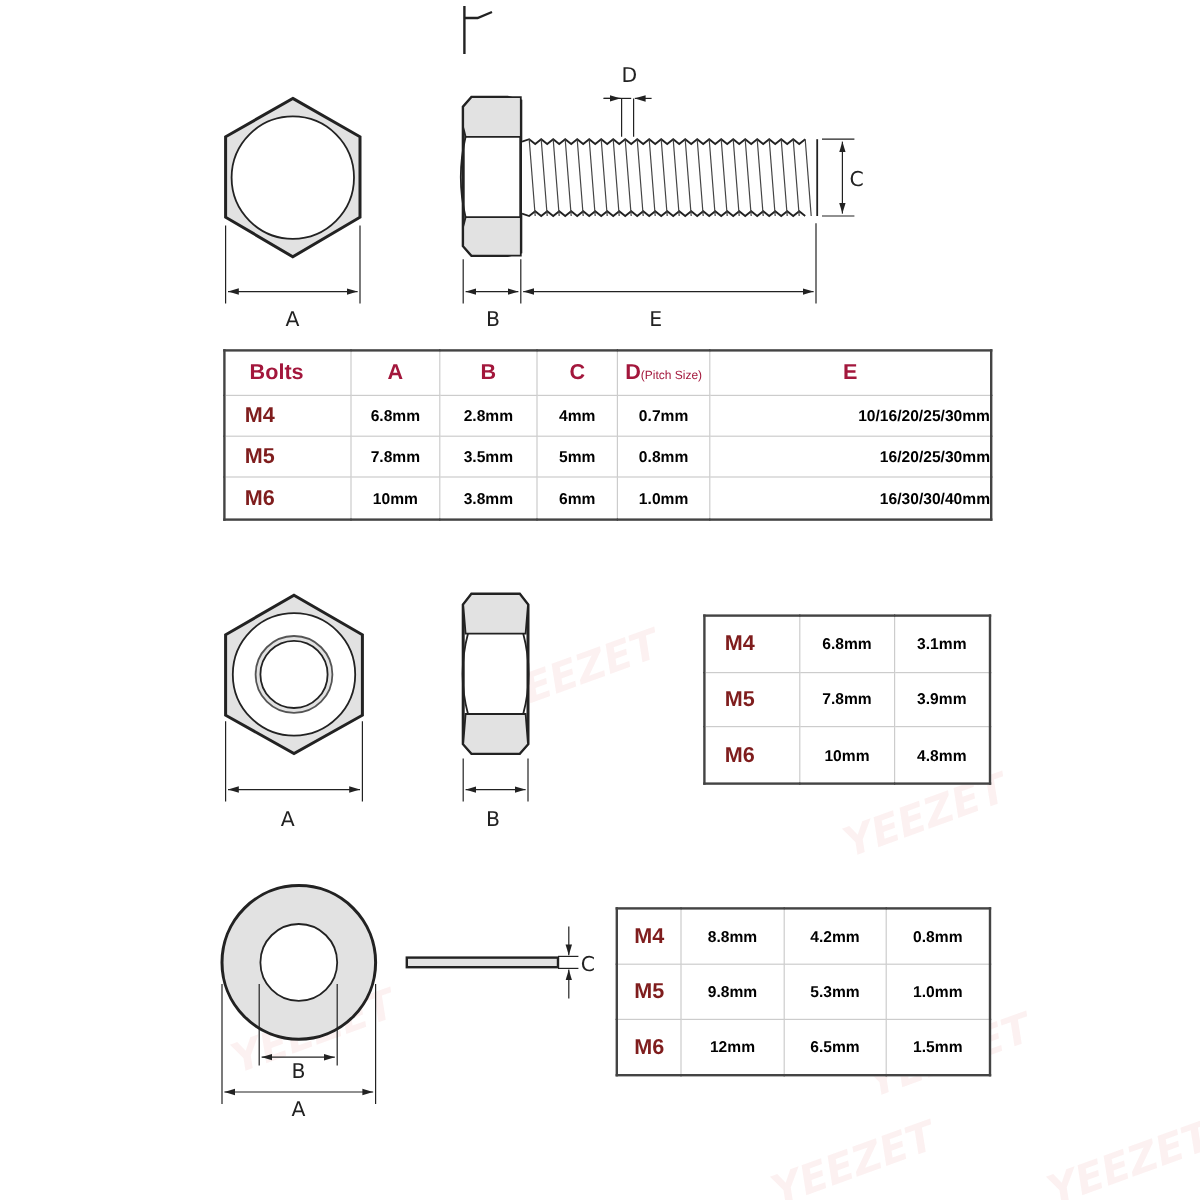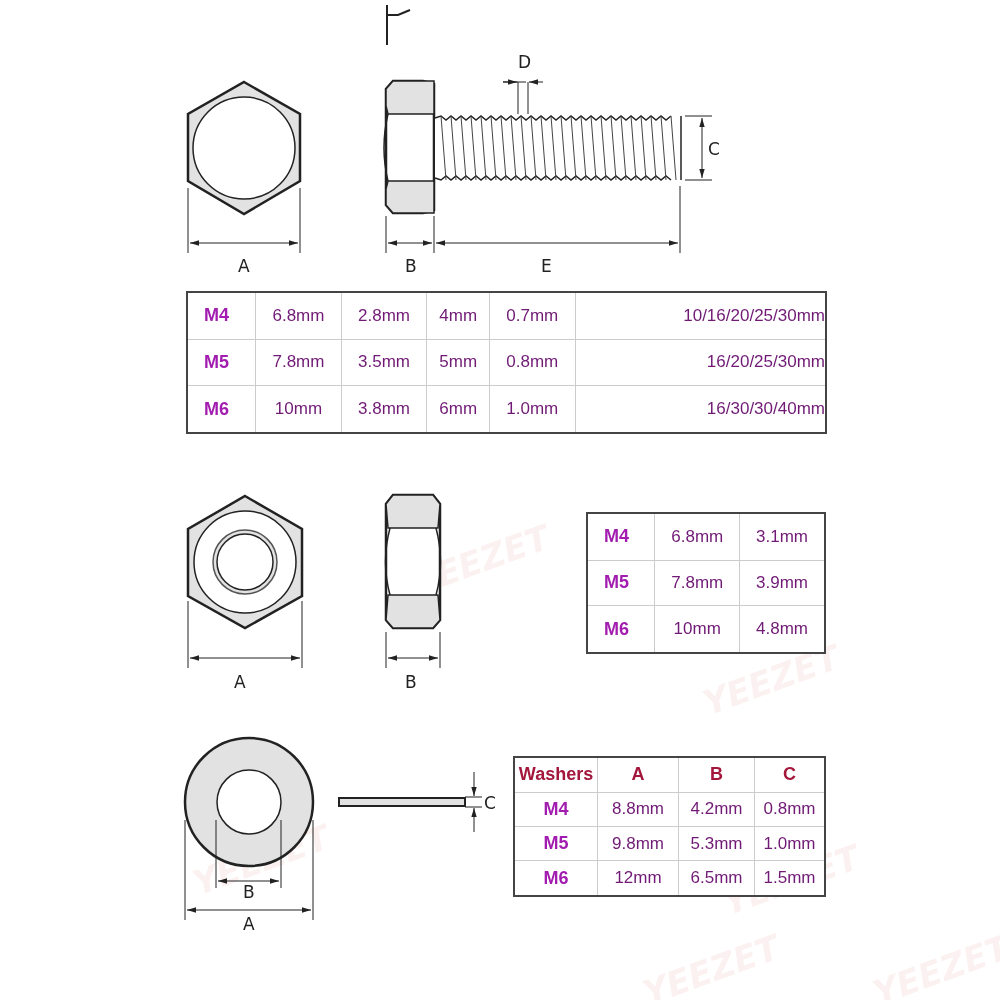--- a/index.html
+++ b/index.html
@@ -3,23 +3,23 @@
 <meta charset="utf-8">
 <style>
   html, body { margin:0; padding:0; background:#ffffff; }
   body { width:1000px; height:1000px; position:relative; overflow:hidden;
          font-family:"Liberation Sans", sans-serif; color:#222; }
   svg.drawing { position:absolute; left:0; top:0; }
   .dimlabel { font-family:"DejaVu Sans", sans-serif; font-size:17px; fill:#222; }
   table.spec { position:absolute; border-collapse:collapse; background:#fff;
                border:2px solid #444; font-family:"Liberation Sans", sans-serif; }
   table.spec td, table.spec th { border:1px solid #ccc; text-align:center; padding:0;
-               font-size:17px; color:#701a75; font-weight:normal; }
+               font-size:13px; color:#000000; font-weight:bold; }
   table.spec th { color:#a3173c; font-weight:bold; font-size:18px; }
-  table.spec td.rowhead { color:#a21caf; font-weight:bold; font-size:18px; text-align:left; padding-left:16px; }
+  table.spec td.rowhead { color:#7f1d1d; font-weight:bold; font-size:18px; text-align:left; padding-left:16px; }
   table.spec td.e { text-align:right; padding-left:12px; }
   .small { font-size:13px; }
   .tiny { font-size:10px; font-weight:normal; color:#a3173c; }
   .wm { position:absolute; font-family:"DejaVu Sans", sans-serif; font-weight:bold; font-style:italic;
         color:rgba(210,60,60,0.07); font-size:34px; transform:rotate(-20deg); pointer-events:none; }
 </style>
 </head>
 <body>
 
 <div class="wm" style="left:410px;top:540px;">YEEZET</div>
@@ -147,20 +147,28 @@
     <line x1="465" y1="797" x2="482" y2="797" stroke="#222" stroke-width="1"></line>
     <line x1="465" y1="807" x2="482" y2="807" stroke="#222" stroke-width="1"></line>
     <line x1="474" y1="772" x2="474" y2="796" stroke="#222" stroke-width="1" marker-end="url(#arr)"></line>
     <line x1="474" y1="832" x2="474" y2="808" stroke="#222" stroke-width="1" marker-end="url(#arr)"></line>
   </g>
   <text class="dimlabel" x="484" y="809">C</text>
 </svg>
 
 <table class="spec" style="left:186px;top:291px;width:641px;height:143px;">
   <tbody>
+      <tr style="height:37px;">
+    <th style="width:84px;text-align:left;padding-left:20px;">Bolts</th>
+    <th style="width:73px;">A</th>
+    <th style="width:80px;">B</th>
+    <th style="width:66px;">C</th>
+    <th style="width:76px;"><span>D</span><span class="tiny">(Pitch Size)</span></th>
+    <th>E</th>
+  </tr>
   <tr>
     <td class="rowhead">M4</td>
     <td>6.8mm</td>
     <td>2.8mm</td>
     <td>4mm</td>
     <td class="small">0.7mm</td>
     <td class="e">10/16/20/25/30mm</td>
   </tr>
   <tr>
     <td class="rowhead">M5</td>
@@ -196,26 +204,20 @@
   <tr>
     <td class="rowhead">M6</td>
     <td>10mm</td>
     <td>4.8mm</td>
   </tr>
 </tbody>
   </table>
 
 <table class="spec" style="left:513px;top:756px;width:313px;height:141px;">
   <tbody>
-      <tr style="height:35px;">
-    <th style="width:82px;">Washers</th>
-    <th style="width:80px;">A</th>
-    <th style="width:75px;">B</th>
-    <th>C</th>
-  </tr>
   <tr>
     <td class="rowhead" style="text-align:center;padding-left:0;">M4</td>
     <td>8.8mm</td>
     <td>4.2mm</td>
     <td>0.8mm</td>
   </tr>
   <tr>
     <td class="rowhead" style="text-align:center;padding-left:0;">M5</td>
     <td>9.8mm</td>
     <td>5.3mm</td>

